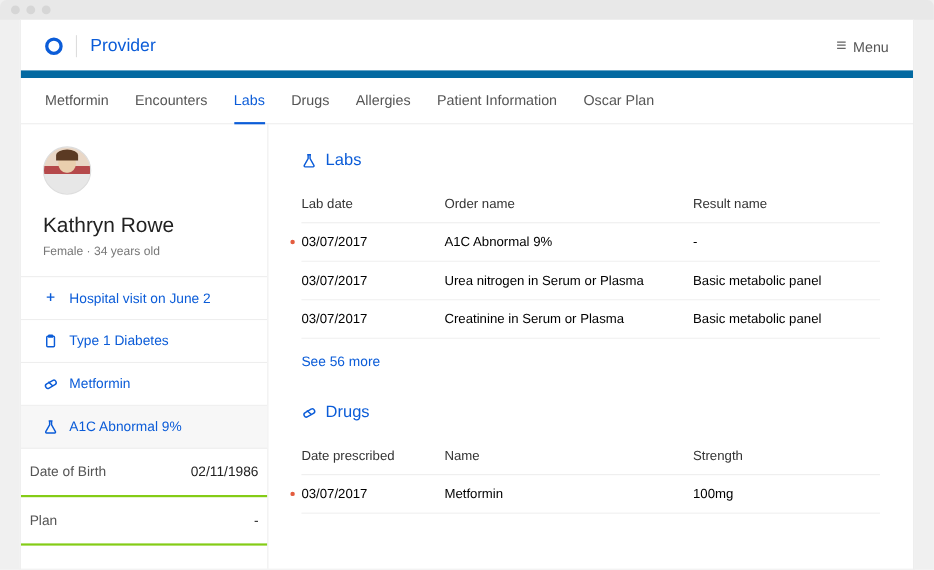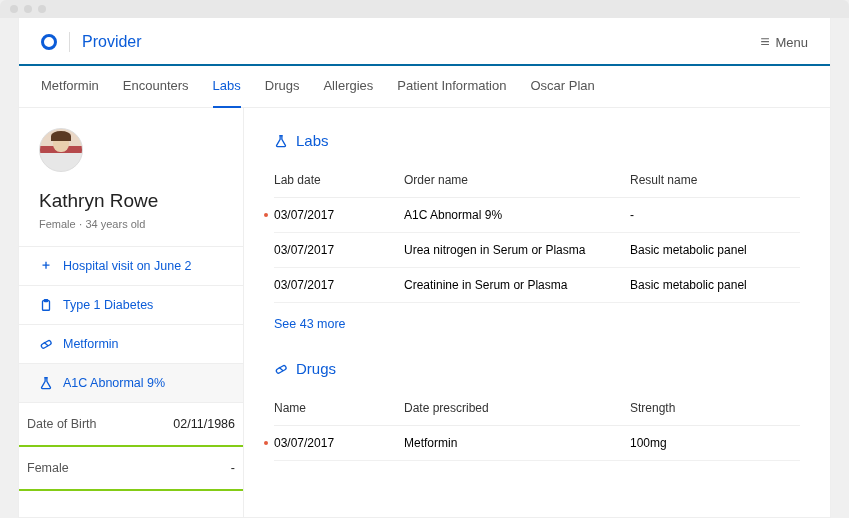--- a/index.html
+++ b/index.html
@@ -1,21 +1,21 @@
 <!DOCTYPE html>
 <html><head>
 <meta charset="utf-8">
 <style>
   * { box-sizing: border-box; margin: 0; padding: 0; font-family: -apple-system, BlinkMacSystemFont, "Segoe UI", Helvetica, Arial, sans-serif; }
   body { background: #f0f0f0; width: 849px; height: 518px; overflow: hidden; }
   .browser-chrome { height: 18px; background: #e8e8e8; display: flex; align-items: center; padding-left: 10px; gap: 6px; border-top-left-radius: 6px; border-top-right-radius: 6px;}
   .dot { width: 8px; height: 8px; border-radius: 50%; background: #d6d6d6; }
   .app { background: #fff; margin: 0 18px; height: 500px; border: 1px solid #eee; border-top: none; display: flex; flex-direction: column; }
   
-  .header { display: flex; align-items: center; justify-content: space-between; padding: 14px 22px 12px; border-bottom: 2px solid #0369a1; }
+  .header { display: flex; align-items: center; justify-content: space-between; padding: 14px 22px 12px; border-bottom: 7px solid #0369a1; }
   .brand { display: flex; align-items: center; gap: 12px; }
   .brand-circle { width: 16px; height: 16px; border: 3px solid #0b5cd8; border-radius: 50%; }
   .brand-sep { width: 1px; height: 20px; background: #ddd; }
   .brand-title { color: #0b5cd8; font-size: 16px; font-weight: 400; }
   .menu-btn { display: flex; align-items: center; gap: 6px; color: #555; font-size: 13px; cursor: pointer; }
   .menu-icon { display: inline-block; }
   .menu-icon::before { content: "\2261"; font-size: 16px; color: #666; }
   
   .tabs { display: flex; gap: 24px; padding: 0 22px; border-bottom: 1px solid #eee; background: #fff; }
   .tab { font-size: 13px; color: #555; padding: 12px 0 14px; cursor: pointer; position: relative; }
@@ -129,21 +129,21 @@
             </span>
             <span>A1C Abnormal 9%</span>
           </div>
         </div>
       <div class="kv-list">
         <div class="kv-row">
           <span>Date of Birth</span>
           <span class="v">02/11/1986</span>
         </div>
         <div class="kv-row">
-          <span>Female</span>
+          <span>Plan</span>
           <span class="v">-</span>
         </div>
       </div>
     </div>
 
     <div class="main">
 
       <div class="section">
         <div class="section-head">
           <span class="ic">
@@ -179,37 +179,37 @@
               <div class="tbl-row">
                 <div class="c1">
                   <span class="flag hidden"></span>
                   <span>03/07/2017</span>
                 </div>
                 <div>Creatinine in Serum or Plasma</div>
                 <div>Basic metabolic panel</div>
               </div>
             </div>
         </div>
-        <span class="see-more">See 43 more</span>
+        <span class="see-more">See 56 more</span>
       </div>
 
       <div class="section">
         <div class="section-head">
           <span class="ic">
             <svg viewBox="0 0 16 16">
                 <rect x="2" y="6" width="12" height="5" rx="2.5" transform="rotate(-30 8 8)"></rect>
                 <line x1="7" y1="5" x2="9" y2="11" transform="rotate(-30 8 8)"></line>
               </svg>
           </span>
           <span>Drugs</span>
         </div>
         <div class="tbl">
           <div class="tbl-head">
+            <div>Date prescribed</div>
             <div>Name</div>
-            <div>Date prescribed</div>
             <div>Strength</div>
           </div>
           <div id="drugs-rows">
               <div class="tbl-row">
                 <div class="c1">
                   <span class="flag"></span>
                   <span>03/07/2017</span>
                 </div>
                 <div>Metformin</div>
                 <div>100mg</div>

